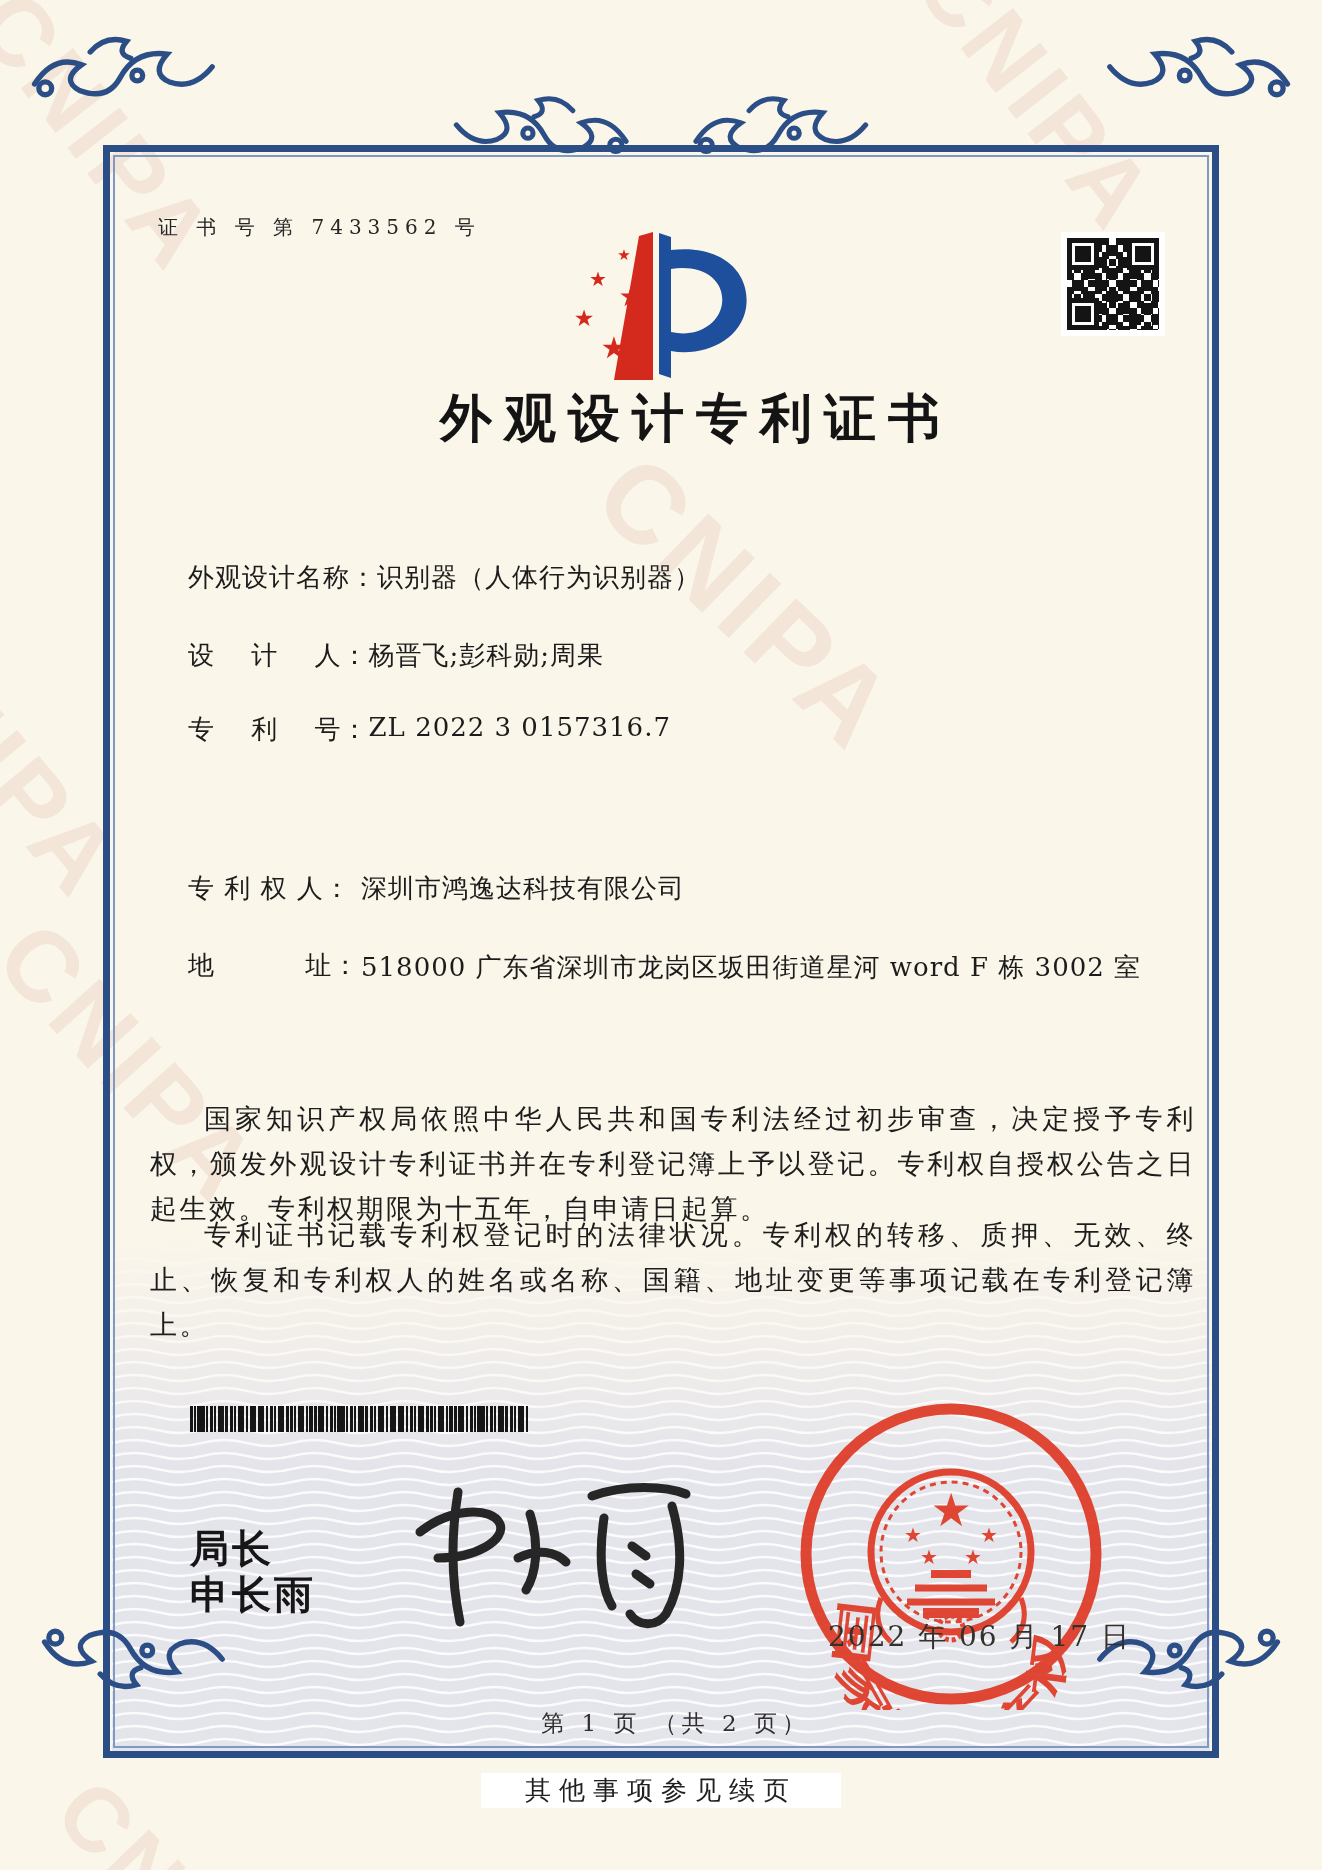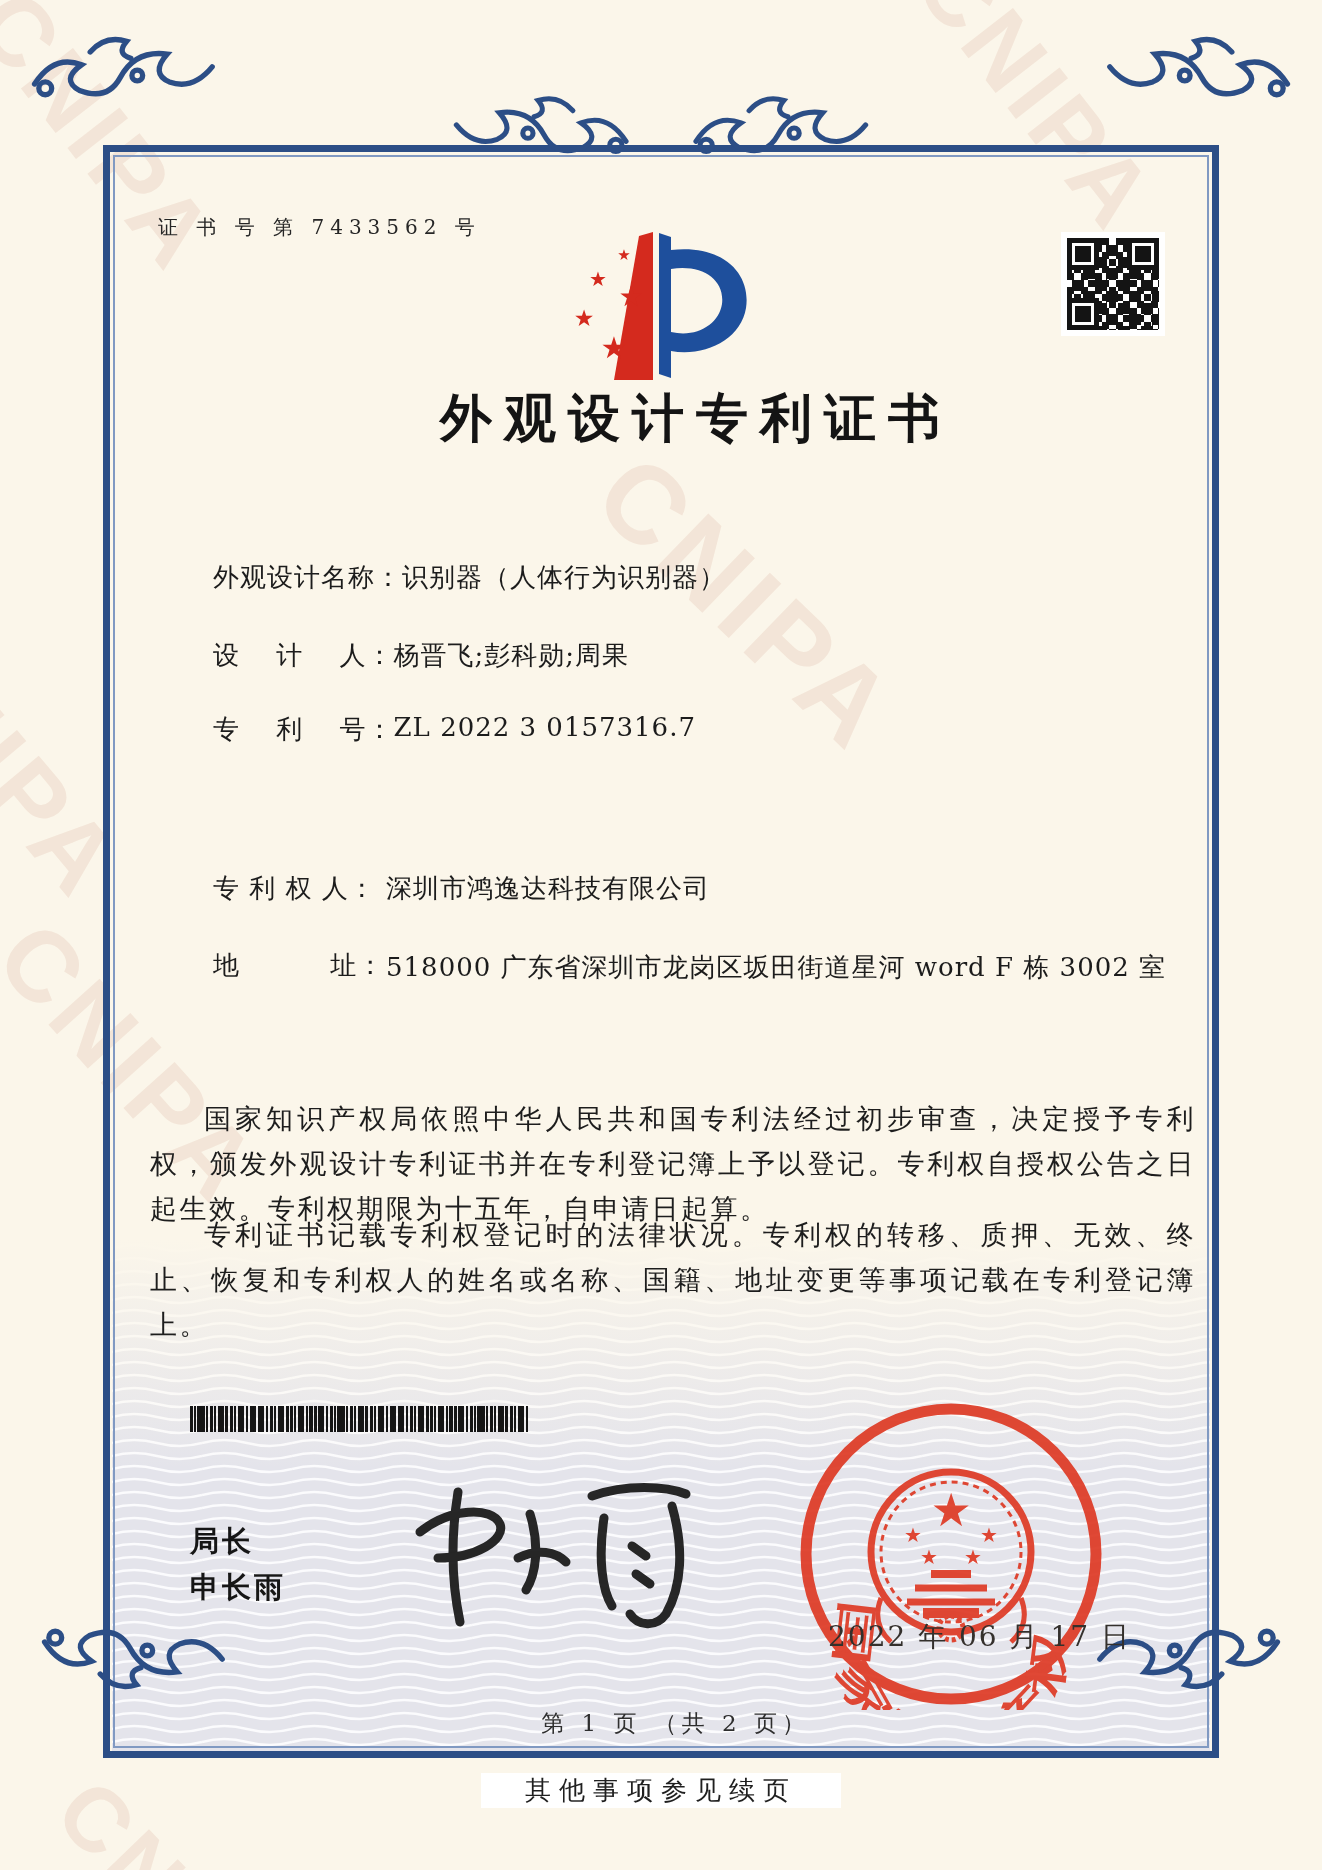--- a/index.html
+++ b/index.html
@@ -32,34 +32,34 @@
       repeating-conic-gradient(#141414 0 25%,transparent 0 50%),
       repeating-conic-gradient(#141414 0 25%,transparent 0 50%);
     background-size:14px 14px,23px 23px;background-position:0 0,5px 7px;}
   .fd{position:absolute;width:22px;height:22px;border:5px solid #141414;background:#fff;}
   .fd::after{content:"";position:absolute;inset:3px;background:#141414;}
   .fd.tl{left:6px;top:6px;} .fd.tr{right:6px;top:6px;} .fd.bl{left:6px;bottom:6px;}
   .title{position:absolute;left:103px;top:384px;width:1116px;text-align:center;
     font-size:52px;font-weight:700;letter-spacing:12px;color:#141414;z-index:4;margin-left:35px;}
   
   .frow{position:absolute;left:188px;font-size:26px;color:#1c1c1c;z-index:4;letter-spacing:1px;}
-  .flabel{display:inline-block;min-width:173px;vertical-align:top;margin-left:25px;}
+  .flabel{display:inline-block;min-width:173px;vertical-align:top;}
   .fvalue{display:inline-block;vertical-align:top;}
   .frow.addr .fvalue{width:810px;line-height:38px;}
   .g2{position:absolute;left:490px;top:0;white-space:nowrap;}
   
   .para{position:absolute;left:150px;width:1046px;font-size:27px;line-height:45px;
     text-indent:2em;letter-spacing:2.5px;text-align:justify;color:#1d1d1d;z-index:4;}
   
   .barcode{position:absolute;left:190px;top:1406px;width:340px;height:26px;z-index:4;
     background:
       repeating-linear-gradient(90deg,#151515 0 2px,transparent 2px 4px),
       repeating-linear-gradient(90deg,#151515 0 3px,transparent 3px 10px),
       repeating-linear-gradient(90deg,#151515 0 1px,transparent 1px 7px);}
-  .dlabel,.dname{position:absolute;left:190px;font-size:29px;font-weight:700;
+  .dlabel,.dname{position:absolute;left:190px;font-size:39px;font-weight:700;
     font-family:"DejaVu Sans","Liberation Sans",sans-serif;color:#161616;z-index:4;letter-spacing:3px;}
   .dlabel{top:1522px;} .dname{top:1568px;}
   .sig{position:absolute;left:380px;top:1462px;z-index:5;}
   .seal{position:absolute;left:795px;top:1400px;z-index:5;}
   .sealdate{position:absolute;left:828px;top:1618px;font-size:28px;letter-spacing:2px;
     color:#34302c;z-index:6;white-space:nowrap;}
   .pageinfo{position:absolute;left:430px;top:1708px;width:380px;text-align:right;
     font-size:23px;letter-spacing:5px;color:#2e2e2e;z-index:4;}
   .contnote{position:absolute;left:50%;transform:translateX(-50%);top:1773px;
     background:#ffffff;padding:0 44px;font-size:26px;letter-spacing:8px;color:#1f1f1f;z-index:4;}

